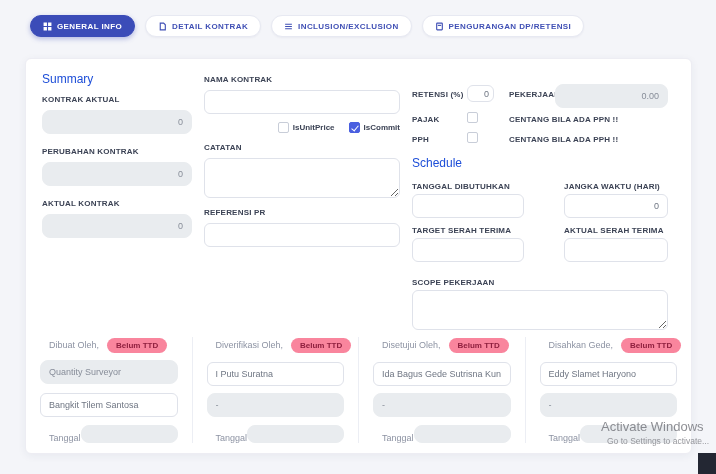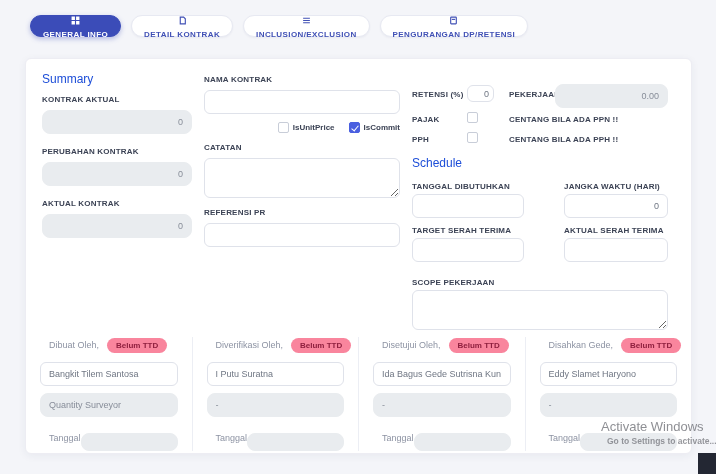--- a/index.html
+++ b/index.html
@@ -12,21 +12,21 @@
   .page { position:relative; width:716px; height:474px; background:#f4f5f9; }
 
   
   .tabs { position:absolute; left:30px; top:15px; display:flex; gap:10px; }
   .tab {
     display:inline-flex; align-items:center; gap:5px;
     height:22px; padding:0 12px; border-radius:12px;
     border:1px solid #e7e9f2; background:#fff; color:#4050b5;
     font-size:8px; font-weight:700; letter-spacing:.4px;
     font-family:"Liberation Sans", sans-serif;
-    cursor:pointer; box-shadow:0 1px 2px rgba(30,40,90,.05); white-space:nowrap;flex-direction:column;
+    cursor:pointer; box-shadow:0 1px 2px rgba(30,40,90,.05); white-space:nowrap;
   }
   .tab.active { background:#3b4cb8; border-color:#3b4cb8; color:#fff; box-shadow:0 2px 5px rgba(59,76,184,.35); }
   .ticon { display:inline-flex; }
   .ticon svg { display:block; }
 
   
   .card {
     position:absolute; left:25px; top:58px; width:667px; height:396px;
     background:#fff; border-radius:6px; border:1px solid #ededf3;
     box-shadow:0 2px 8px rgba(40,50,90,.06);
@@ -101,27 +101,27 @@
   .sigcol { flex:1; padding:0 14px; min-width:0; }
   .sigcol + .sigcol { border-left:1px solid #eceef4; }
   .sighead { display:flex; align-items:center; gap:8px; height:16px; }
   .role { font-size:9px; color:#8d93a3; white-space:nowrap;padding-left:9px; }
   .badge {
     background:#f9859d; color:#8e1f3e; font-size:8px; font-weight:700;
     padding:3px 9px; border-radius:10px; white-space:nowrap;
   }
   .signame { margin-top:9px; }
   .sigtitle { margin-top:7px; }
-  .sigdate { display:flex; align-items:flex-start; gap:0; margin-top:16px; }
+  .sigdate { display:flex; align-items:flex-end; gap:0; margin-top:8px; }
   .sigdate .inp { flex:1; height:18px; }
 
   
   .watermark { position:absolute; left:601px; top:419px; z-index:5; pointer-events:none; }
   .wm1 { font-size:13px; color:rgba(110,112,118,.78); }
-  .wm2 { font-size:8.5px; color:rgba(120,122,128,.78); margin:2px 0 0 6px; white-space:nowrap;font-weight:bold; }
+  .wm2 { font-size:8.5px; color:rgba(120,122,128,.78); margin:2px 0 0 6px; white-space:nowrap; }
   .corner { position:absolute; right:0; bottom:0; width:18px; height:21px; background:#232733; }
 </style>
 </head>
 <body>
 
 <div class="page">
 
   <nav class="tabs">
     <button class="tab active">
       <span class="ticon">
@@ -225,22 +225,22 @@
       <textarea class="inp abs cr-scope-area" style=""></textarea>
     </section>
 
     <section class="signatures">
 
       <div class="sigcol">
         <div class="sighead">
           <span class="role">Dibuat Oleh,</span>
           <span class="badge">Belum TTD</span>
         </div>
+        <input class="inp filled sigtitle" readonly="" value="Quantity Surveyor" style="">
         <input class="inp signame" readonly="" value="Bangkit Tilem Santosa" style="">
-        <input class="inp filled sigtitle" readonly="" value="Quantity Surveyor" style="">
         <div class="sigdate">
           <span class="role">Tanggal</span>
           <input class="inp filled" readonly="" value="" style="">
         </div>
       </div>
 
       <div class="sigcol">
         <div class="sighead">
           <span class="role">Diverifikasi Oleh,</span>
           <span class="badge">Belum TTD</span>

